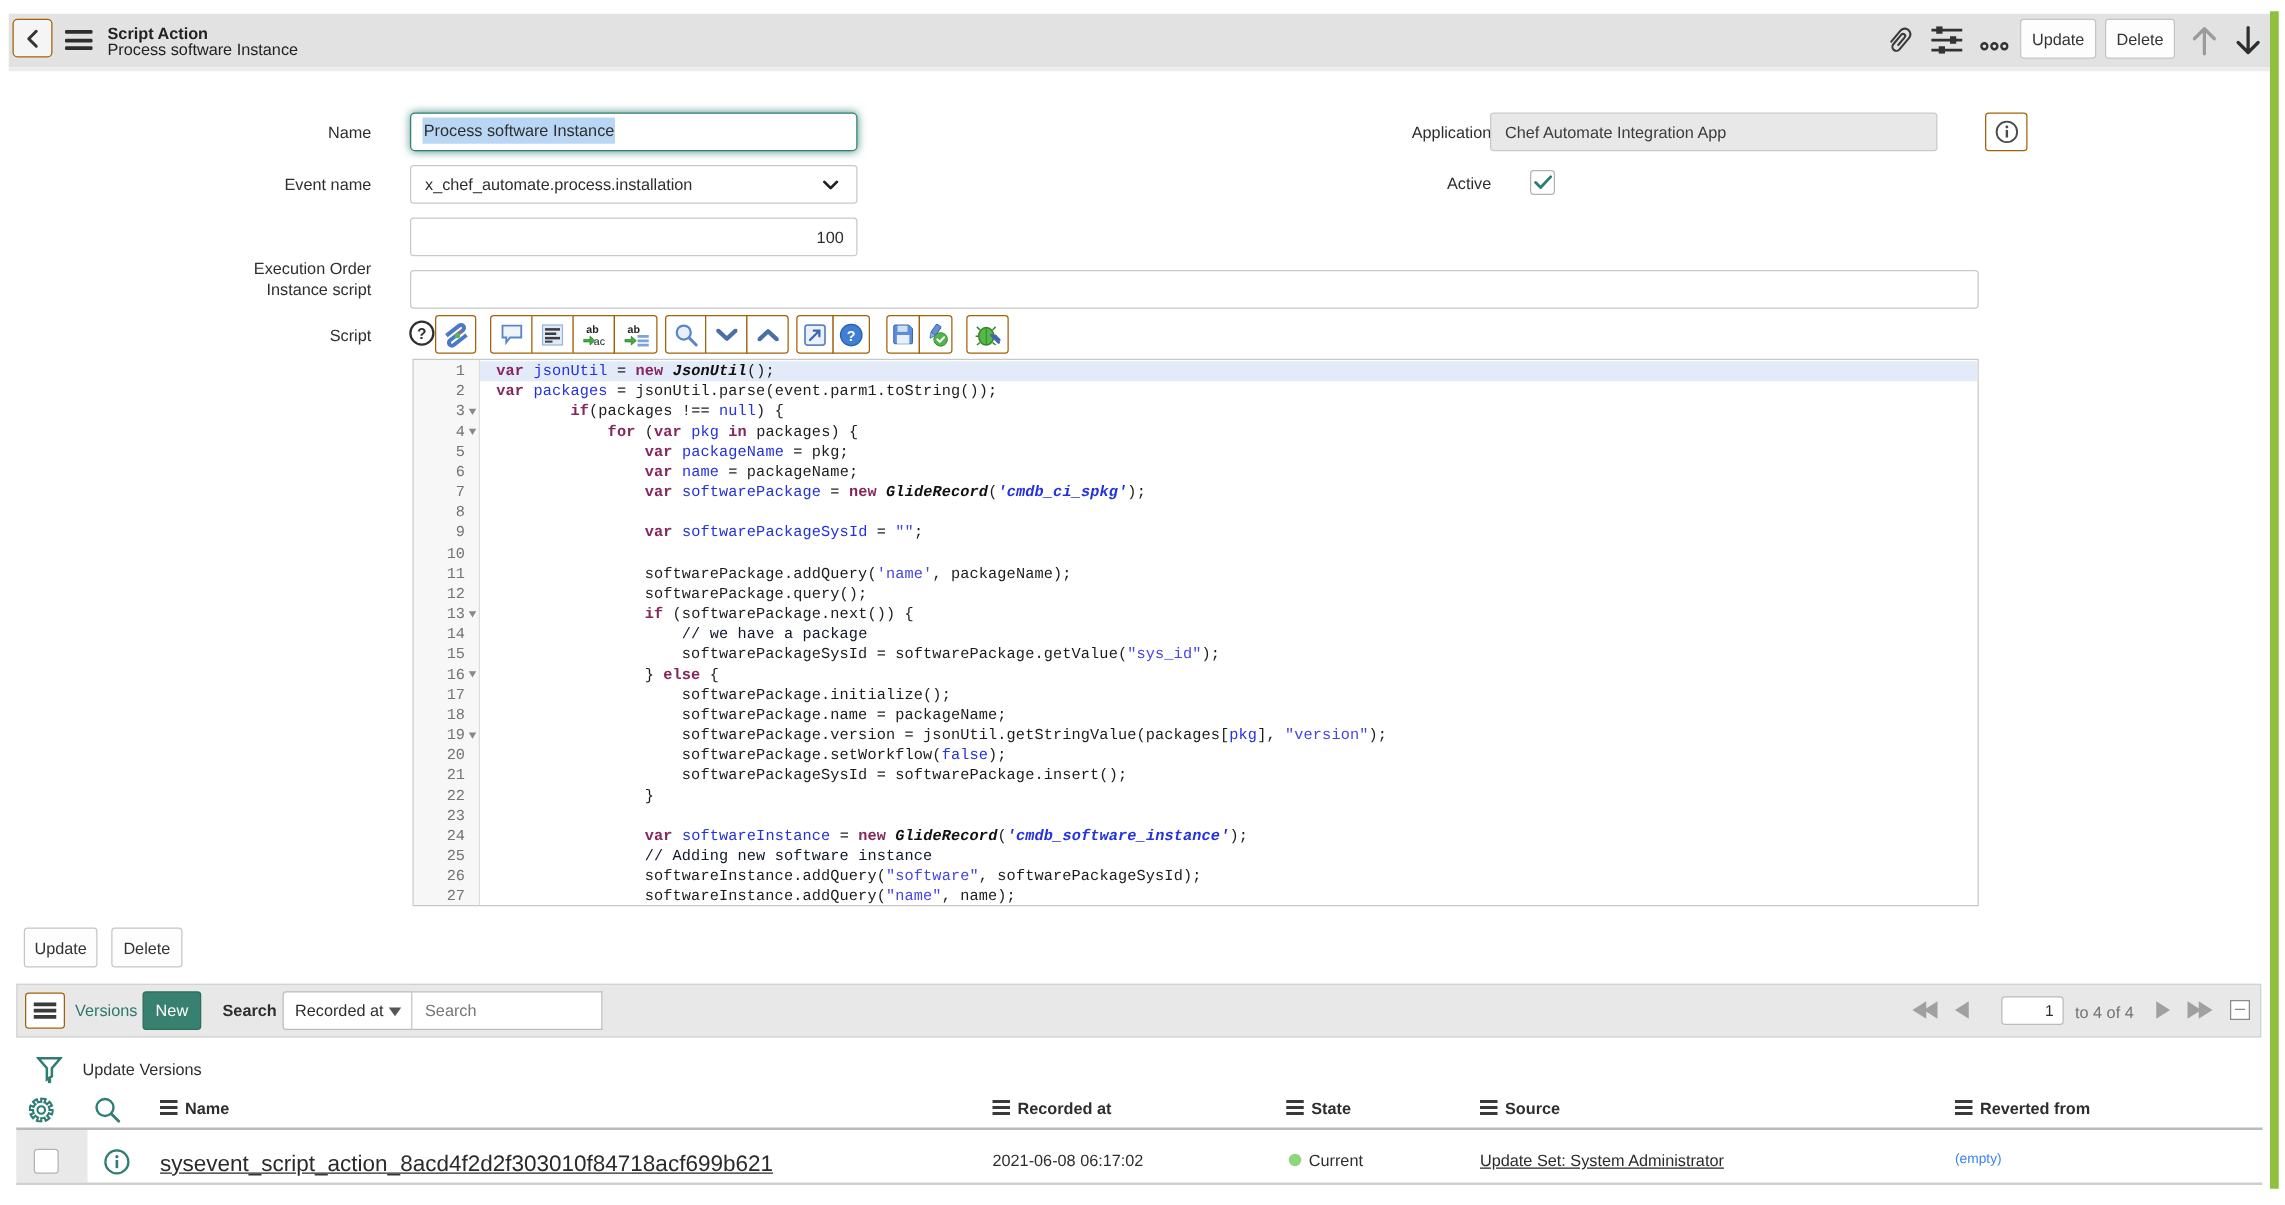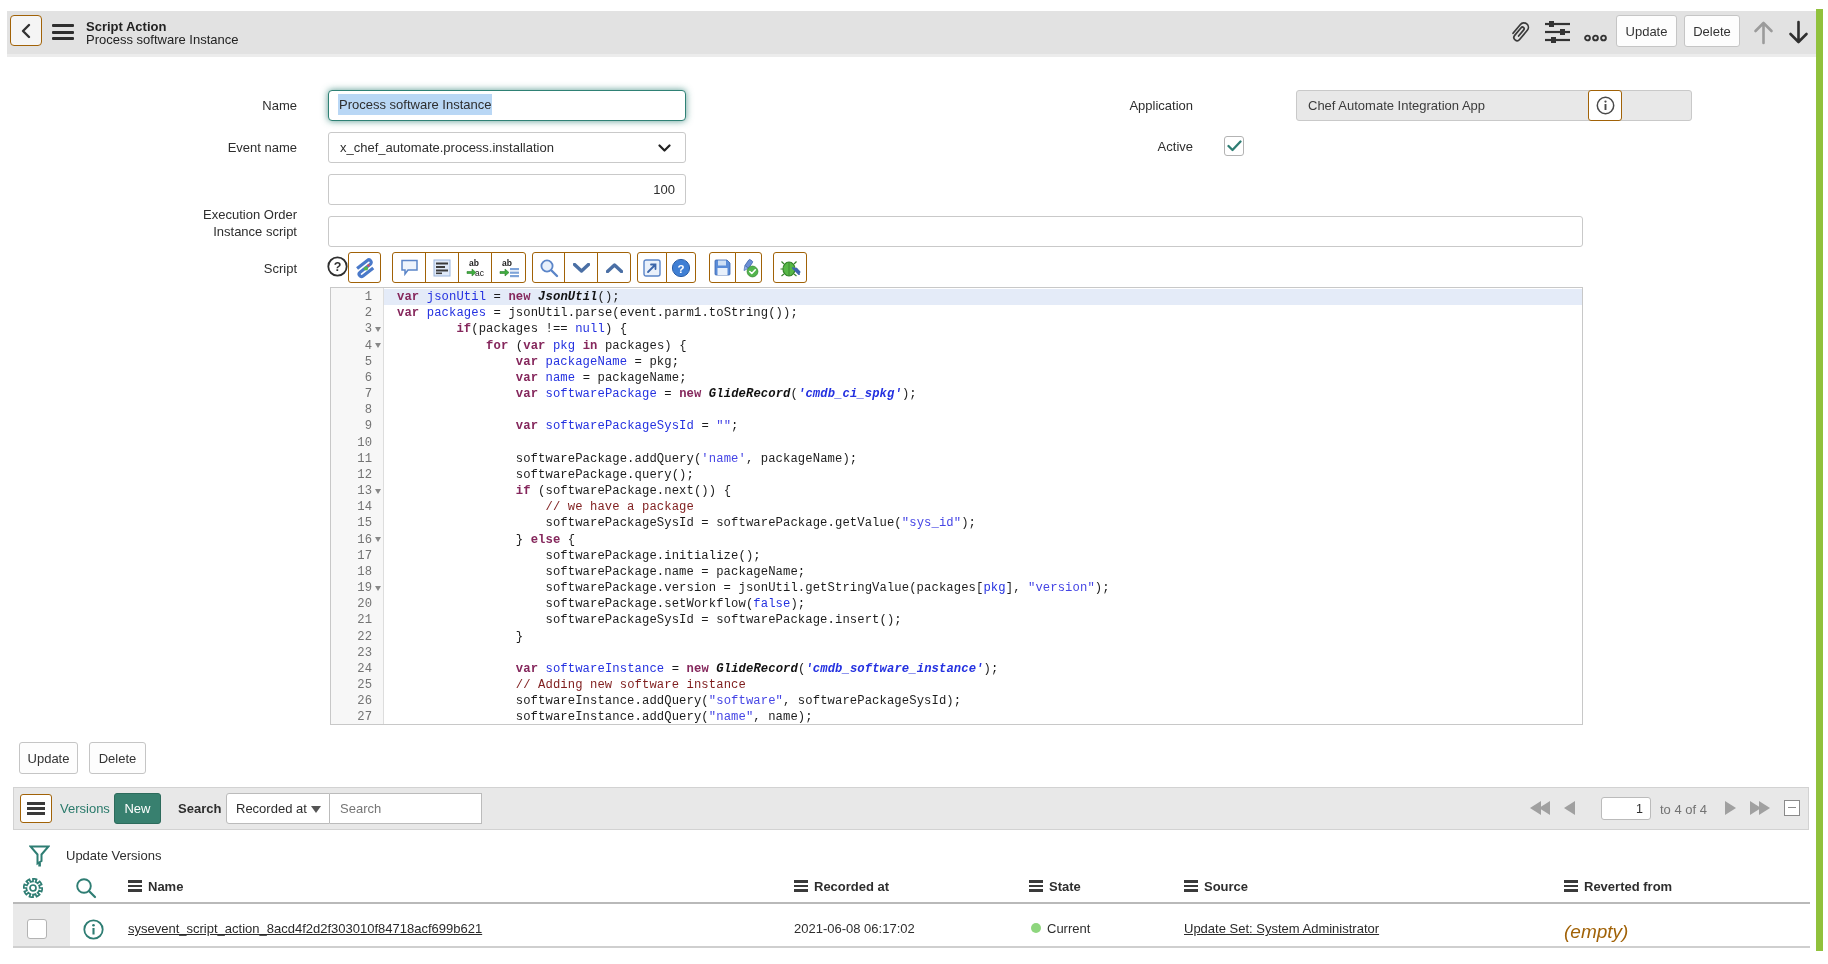--- a/index.html
+++ b/index.html
@@ -7,21 +7,21 @@
 .abs{position:absolute;}
 .lbl{position:absolute;font-size:13px;color:#2e2e2e;text-align:right;width:220px;}
 .inp{position:absolute;background:#fff;border:1px solid #c9c9c9;border-radius:3px;box-sizing:border-box;font-size:13px;color:#2e2e2e;}
 .btn{position:absolute;background:#fdfdfd;border:1px solid #c5c5c5;border-radius:3px;box-sizing:border-box;font-size:13px;color:#333;display:flex;align-items:center;justify-content:center;}
 .tbtn{background:#fff;border:1px solid #a16207;box-sizing:border-box;display:flex;align-items:center;justify-content:center;}
 .cm{font-family:"Liberation Mono",monospace;font-size:12.215px;line-height:16.17px;white-space:pre;color:#1c1c1c;}
 .k{color:#85275c;font-weight:bold;}
 .d{color:#2431e0;}
 .s{color:#4545e5;}
 .a{color:#2431e0;}
-.c{color:#7f1d1d;text-align:center;}
+.c{color:#0f172a;text-align:center;}
 .t{color:#111;font-weight:bold;font-style:italic;}
 .n{color:#2431e0;font-weight:bold;font-style:italic;}
 .fold{position:absolute;left:44px;width:0;height:0;border-left:3.6px solid transparent;border-right:3.6px solid transparent;border-top:5px solid #888;}
 .tri-l{width:0;height:0;border-top:7px solid transparent;border-bottom:7px solid transparent;border-right:11px solid #a0a0a0;display:inline-block;}
 .tri-r{width:0;height:0;border-top:7px solid transparent;border-bottom:7px solid transparent;border-left:11px solid #a0a0a0;display:inline-block;}
 .hcol{position:absolute;top:879px;font-size:13px;font-weight:bold;color:#2e2e2e;}
 .hbars{display:inline-block;vertical-align:-1px;width:14px;height:12px;margin-right:6px;background:repeating-linear-gradient(#3a3a3a 0 2.6px,rgba(0,0,0,0) 2.6px 4.7px);}
 </style>
 </head>
 <body>
@@ -97,21 +97,21 @@
 <span style="margin-left:11px;">x_chef_automate.process.installation</span>
 <svg width="13" height="9" viewBox="0 0 13 9" style="position:absolute;right:14px;top:11px;">
       <path d="M1.5 1.5 L6.5 6.5 L11.5 1.5" fill="none" stroke="#222" stroke-width="2.2" stroke-linecap="round" stroke-linejoin="round"></path>
     </svg>
 </div>
 
 <div class="inp" style="left:328px;top:174px;width:358px;height:31px;line-height:29px;text-align:right;"><span style="margin-right:10px;margin-left:21px;">100</span></div>
 
 <div class="inp" style="left:328px;top:216px;width:1255px;height:31px;"></div>
 
-<div class="inp" style="left:1296px;top:90px;width:396px;height:31px;background:#e8e8e8;line-height:29px;color:#3c3c3c;"><span style="margin-left:11px;">Chef Automate Integration App</span></div>
+<div class="inp" style="left:1192px;top:90px;width:358px;height:31px;background:#e8e8e8;line-height:29px;color:#3c3c3c;"><span style="margin-left:11px;">Chef Automate Integration App</span></div>
 <div class="abs tbtn" style="left:1588px;top:90px;width:34px;height:31px;border-radius:3px;">
 <svg width="19" height="19" viewBox="0 0 19 19">
       <circle cx="9.5" cy="9.5" r="8.2" fill="none" stroke="#4a4a4a" stroke-width="1.5"></circle>
       <circle cx="9.5" cy="5.6" r="1.15" fill="#4a4a4a"></circle>
       <rect x="8.55" y="8" width="1.9" height="6" fill="#4a4a4a"></rect>
     </svg>
 </div>
 <div class="abs" style="left:1224px;top:136px;width:20px;height:20px;background:#fff;border:1px solid #b3b3b3;border-radius:3px;box-sizing:border-box;">
 <svg width="15" height="12" viewBox="0 0 15 12" style="position:absolute;left:2px;top:3px;">
       <path d="M1.5 6 L5.5 10 L13.5 1.5" fill="none" stroke="#2e7d73" stroke-width="2.3" stroke-linecap="round" stroke-linejoin="round"></path>
@@ -346,19 +346,19 @@
 
 <div class="abs" style="left:13px;top:904px;width:57px;height:42px;background:#e9e9e9;"></div>
 <div class="abs" style="left:27px;top:919px;width:20px;height:20px;background:#fff;border:1px solid #b3b3b3;border-radius:3px;box-sizing:border-box;"></div>
 <div class="abs" style="left:83px;top:919px;">
 <svg width="21" height="21" viewBox="0 0 21 21">
       <circle cx="10.5" cy="10.5" r="9.2" fill="none" stroke="#2e7d73" stroke-width="1.8"></circle>
       <circle cx="10.5" cy="6.3" r="1.3" fill="#2e7d73"></circle>
       <rect x="9.45" y="9" width="2.1" height="6.5" fill="#2e7d73"></rect>
     </svg>
 </div>
-<div class="abs" style="left:128px;top:921px;font-size:13px;color:#2a2a2a;text-decoration:underline;">sysevent_script_action_8acd4f2d2f303010f84718acf699b621</div>
+<div class="abs" style="left:128px;top:921px;font-size:18px;color:#2a2a2a;text-decoration:underline;">sysevent_script_action_8acd4f2d2f303010f84718acf699b621</div>
 <div class="abs" style="left:794px;top:921px;font-size:13px;color:#2e2e2e;">2021-06-08 06:17:02</div>
 <div class="abs" style="left:1031px;top:921px;width:10px;height:10px;border-radius:50%;background:#8ed67e;margin-top:2px;"></div>
 <div class="abs" style="left:1047px;top:921px;font-size:13px;color:#2e2e2e;">Current</div>
 <div class="abs" style="left:1184px;top:921px;font-size:13px;color:#2a2a2a;text-decoration:underline;">Update Set: System Administrator</div>
-<div class="abs" style="left:1564px;top:921px;font-size:19px;color:#a16207;font-style:italic;">(empty)</div>
+<div class="abs" style="left:1564px;top:921px;font-size:11px;color:#3b82f6;">(empty)</div>
 <div class="abs" style="left:13px;top:946px;width:1797px;height:2px;background:#cfcfcf;"></div>
 
 </body></html>

